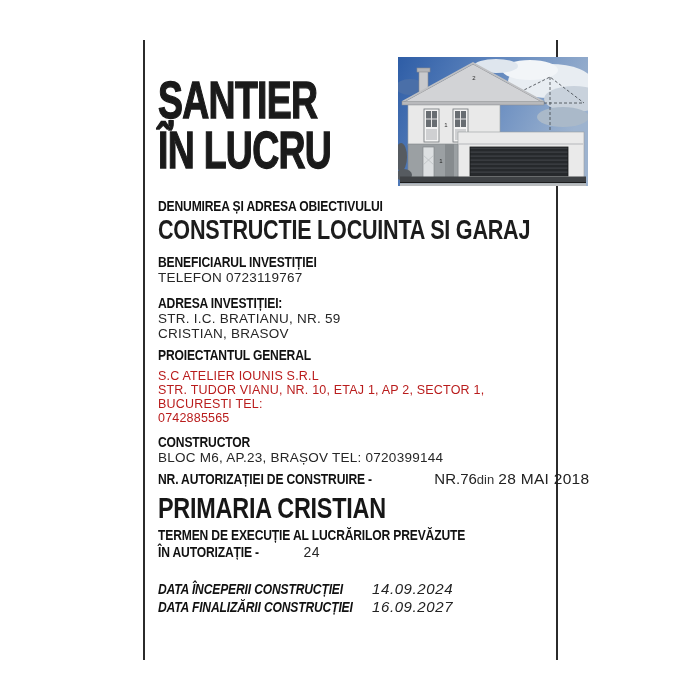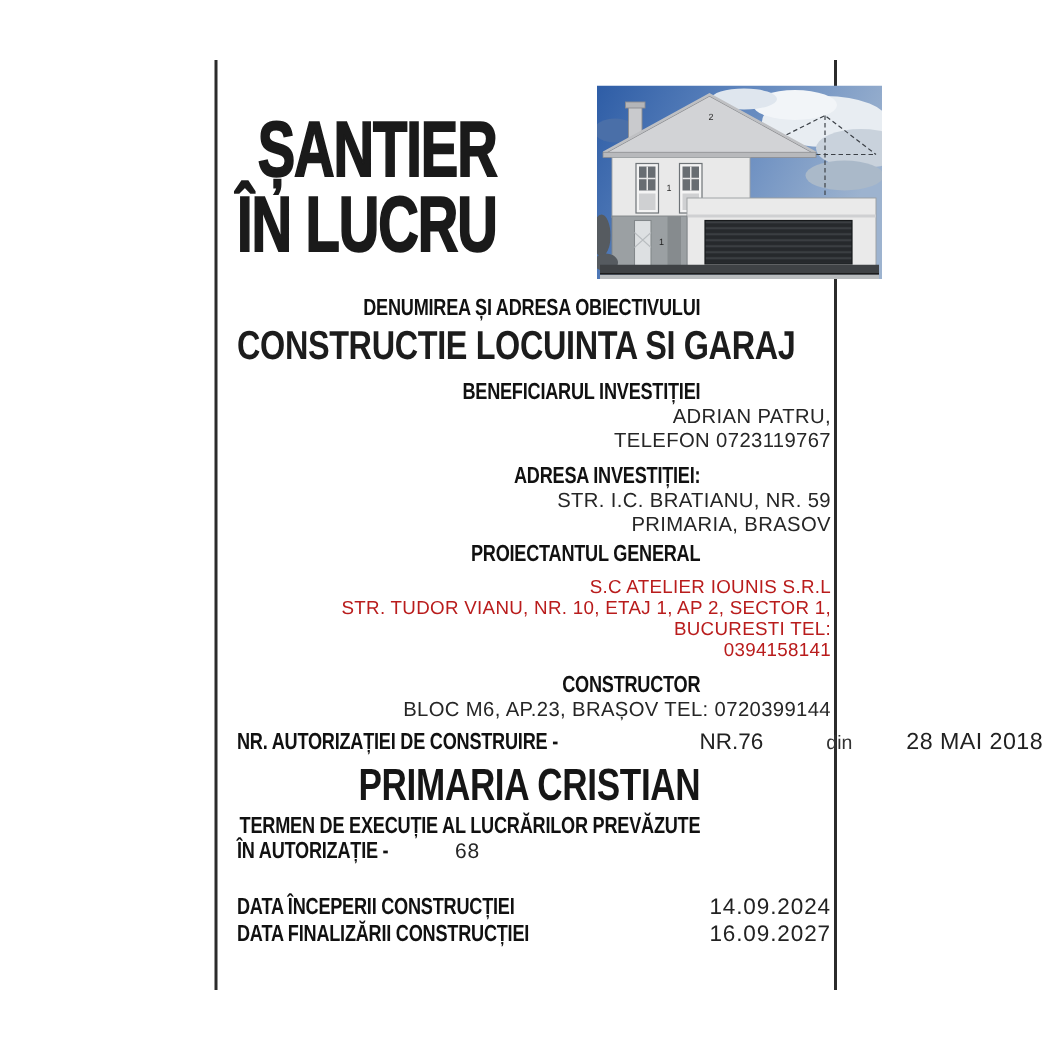--- a/index.html
+++ b/index.html
@@ -1,18 +1,18 @@
 <!DOCTYPE html>
 <html><head>
 <meta charset="utf-8">
 <style>
   * { margin:0; padding:0; box-sizing:border-box; }
   html,body { width:700px; height:700px; background:#ffffff; overflow:hidden;
               font-family:"Liberation Sans", sans-serif; color:#1f1f1f; }
-  .board { position:relative; width:700px; height:700px; background:#fff;text-align:right; }
+  .board { position:relative; width:700px; height:700px; background:#fff; }
 
   .vline { position:absolute; top:40px; width:2px; height:620px; background:#2b2b2b; }
   .vline.left  { left:143px; }
   .vline.right { left:556px; }
 
   .content { position:absolute; left:158px; top:57px; width:396px; }
 
   
   .header-row { display:flex; align-items:flex-start; height:129px; }
   .title-block { padding-top:18px; flex:1 1 auto; }
@@ -31,33 +31,33 @@
   .objective-name { font-weight:700; font-size:27px; line-height:30px; color:#1c1c1c;
                     letter-spacing:-.3px; transform:scaleX(.80); transform-origin:left top;
                     white-space:nowrap; margin-top:1px; }
 
   .body-text   { font-weight:400; font-size:13.5px; line-height:15.5px; letter-spacing:.25px; color:#262626; }
   .body-small  { font-weight:400; font-size:12.5px; line-height:14px;  letter-spacing:.2px;  color:#b91c1c; }
 
   .mt11 { margin-top:11px; } .mt8 { margin-top:8px; } .mt6 { margin-top:6px; }
   .mt4  { margin-top:4px; }  .mt3 { margin-top:3px; } .mt20 { margin-top:20px; }
 
-  .auth-row { display:flex; align-items:baseline; margin-top:5px; white-space:nowrap;gap:32px; }
+  .auth-row { display:flex; align-items:baseline; margin-top:5px; white-space:nowrap; }
   .auth-number { font-size:15px; font-weight:400; color:#222; margin-left:2px; }
-  .auth-din    { font-size:13px; font-weight:400; color:#333; margin-left:10px; }
+  .auth-din    { font-size:13px; font-weight:400; color:#333; margin-left:0; }
   .auth-date   { font-size:15.5px; font-weight:400; letter-spacing:.3px; color:#222; margin-left:4px; }
 
   .issuer { font-weight:700; font-size:30px; line-height:31px; color:#161616;
             letter-spacing:-.3px; transform:scaleX(.78); transform-origin:left top;
             white-space:nowrap; margin-top:4px; }
 
   .term-row2 { display:flex; align-items:baseline; }
   .term-months { font-size:14px; font-weight:400; letter-spacing:.5px; color:#262626; margin-left:16px; }
 
-  .dates-grid { display:grid; grid-template-columns:214px auto; row-gap:1px; align-items:baseline; }
+  .dates-grid { display:grid; grid-template-columns:214px auto; row-gap:1px; align-items:baseline;font-style:italic; }
   .date-value { font-size:15px; font-weight:400; letter-spacing:.6px; color:#222; }
 </style>
 </head>
 <body>
 
 <div class="board">
 
   <div class="vline left"></div>
   <div class="vline right"></div>
 
@@ -151,47 +151,46 @@
           <rect x="2" y="125" width="186" height="1.2" fill="#1c1c1c"></rect>
           <rect x="2" y="126.2" width="186" height="2.8" fill="#b9bcbe"></rect>
         </g>
       </svg>
     </div>
 
     <div class="h mt11">DENUMIREA ȘI ADRESA OBIECTIVULUI</div>
     <div class="objective-name">CONSTRUCTIE LOCUINTA SI GARAJ</div>
 
     <div class="h mt8">BENEFICIARUL INVESTIȚIEI</div>
-    <div class="body-text">ADRIAN PATRU,</div>
     <div class="body-text">TELEFON 0723119767</div>
 
     <div class="h mt8">ADRESA INVESTIȚIEI:</div>
     <div class="body-text">STR. I.C. BRATIANU, NR. 59</div>
-    <div class="body-text">PRIMARIA, BRASOV</div>
+    <div class="body-text">CRISTIAN, BRASOV</div>
 
     <div class="h mt4">PROIECTANTUL GENERAL</div>
     <div class="body-small mt6">S.C ATELIER IOUNIS S.R.L</div>
     <div class="body-small">STR. TUDOR VIANU, NR. 10, ETAJ 1, AP 2, SECTOR 1, BUCURESTI TEL:</div>
-    <div class="body-small">0394158141</div>
+    <div class="body-small">0742885565</div>
 
     <div class="h mt8">CONSTRUCTOR</div>
     <div class="body-text">BLOC M6, AP.23, BRAȘOV TEL: 0720399144</div>
 
     <div class="auth-row">
       <span class="h ib">NR. AUTORIZAȚIEI DE CONSTRUIRE -</span>
       <span class="auth-number">NR.76</span>
       <span class="auth-din">din</span>
       <span class="auth-date">28 MAI 2018</span>
     </div>
     <div class="issuer">PRIMARIA CRISTIAN</div>
 
     <div class="h mt3">TERMEN DE EXECUȚIE AL LUCRĂRILOR PREVĂZUTE</div>
     <div class="term-row2">
       <span class="h ib">ÎN AUTORIZAȚIE -</span>
-      <span class="term-months">68</span>
+      <span class="term-months">24</span>
     </div>
 
     <div class="dates-grid mt20">
       <span class="h ib">DATA ÎNCEPERII CONSTRUCȚIEI</span>
       <span class="date-value">14.09.2024</span>
       <span class="h ib">DATA FINALIZĂRII CONSTRUCȚIEI</span>
       <span class="date-value">16.09.2027</span>
     </div>
 
   </div>

